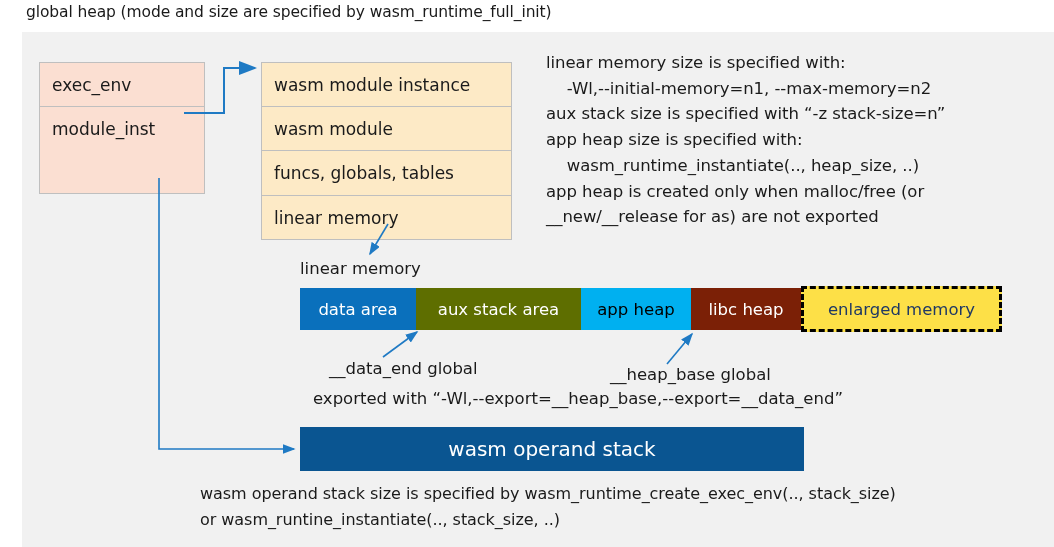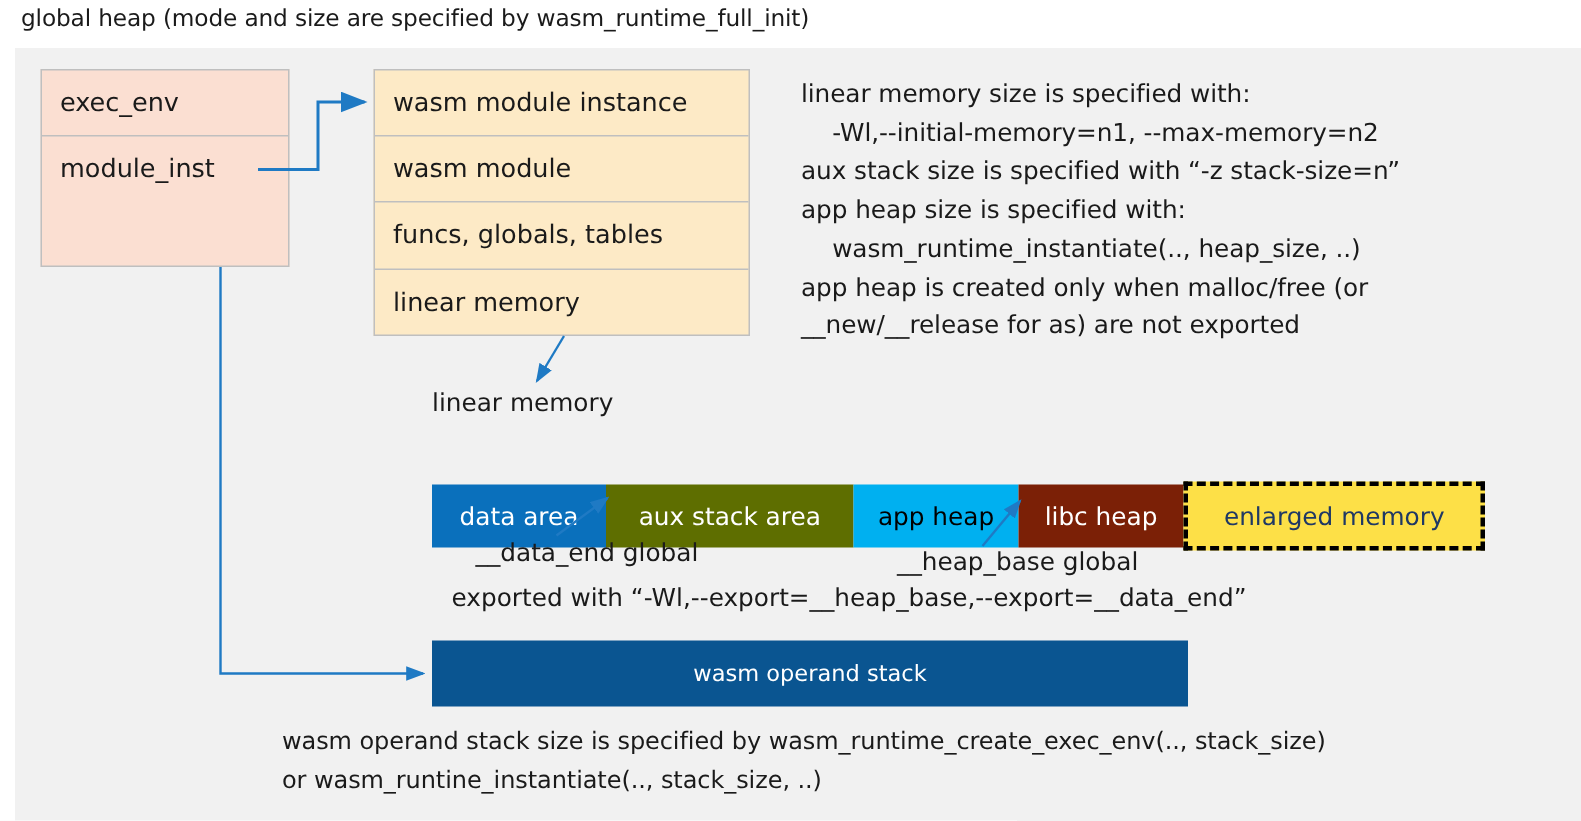--- a/index.html
+++ b/index.html
@@ -10,21 +10,21 @@
   body {
     width: 1054px;
     height: 547px;
     position: relative;
     font-family: "DejaVu Sans", "Liberation Sans", sans-serif;
     overflow: hidden;
   }
 
   #stage {
     position: absolute;
-    left: 0; top: 0;
+    left: 12px; top: 0;
     width: 872px;
     height: 547px;
   }
 
   
   .caption {
     position: absolute;
     left: 14px;
     top: 3px;
     font-size: 15.5px;
@@ -41,20 +41,21 @@
     width: 1044px;
     height: 515px;
     background: #f1f1f1;
   }
 
   
   .sbox {
     position: absolute;
     box-sizing: border-box;
     border: 1px solid #bfbfbf;
+    margin-top: 16px;
   }
   .sbox .hdr {
     box-sizing: border-box;
     width: 100%;
     border-bottom: 1px solid #bfbfbf;
     display: flex;
     align-items: center;
     padding-left: 12px;
     font-size: 17px;
     color: #1a1a1a;
@@ -124,21 +125,20 @@
     position: absolute;
     left: 288px; top: 259px;
     font-size: 16.5px;
     color: #1a1a1a;
   }
   #linear-memory-bar {
     position: absolute;
     left: 288px; top: 288px;
     height: 42px;
     display: flex;
-    margin-top: 35px;
   }
   .seg {
     display: flex;
     align-items: center;
     justify-content: center;
     font-size: 16.5px;
     color: #ffffff;
     box-sizing: border-box;
     white-space: nowrap;
   }
@@ -164,21 +164,21 @@
   
   #operand-stack-box {
     position: absolute;
     left: 288px; top: 427px;
     width: 504px; height: 44px;
     background: #0a5591;
     display: flex;
     align-items: center;
     justify-content: center;
     color: #ffffff;
-    font-size: 15px;
+    font-size: 20px;
   }
 
   
   #bottom-note {
     position: absolute;
     left: 188px; top: 481px;
     font-size: 16px;
     line-height: 26px;
     color: #1a1a1a;
     white-space: pre;

